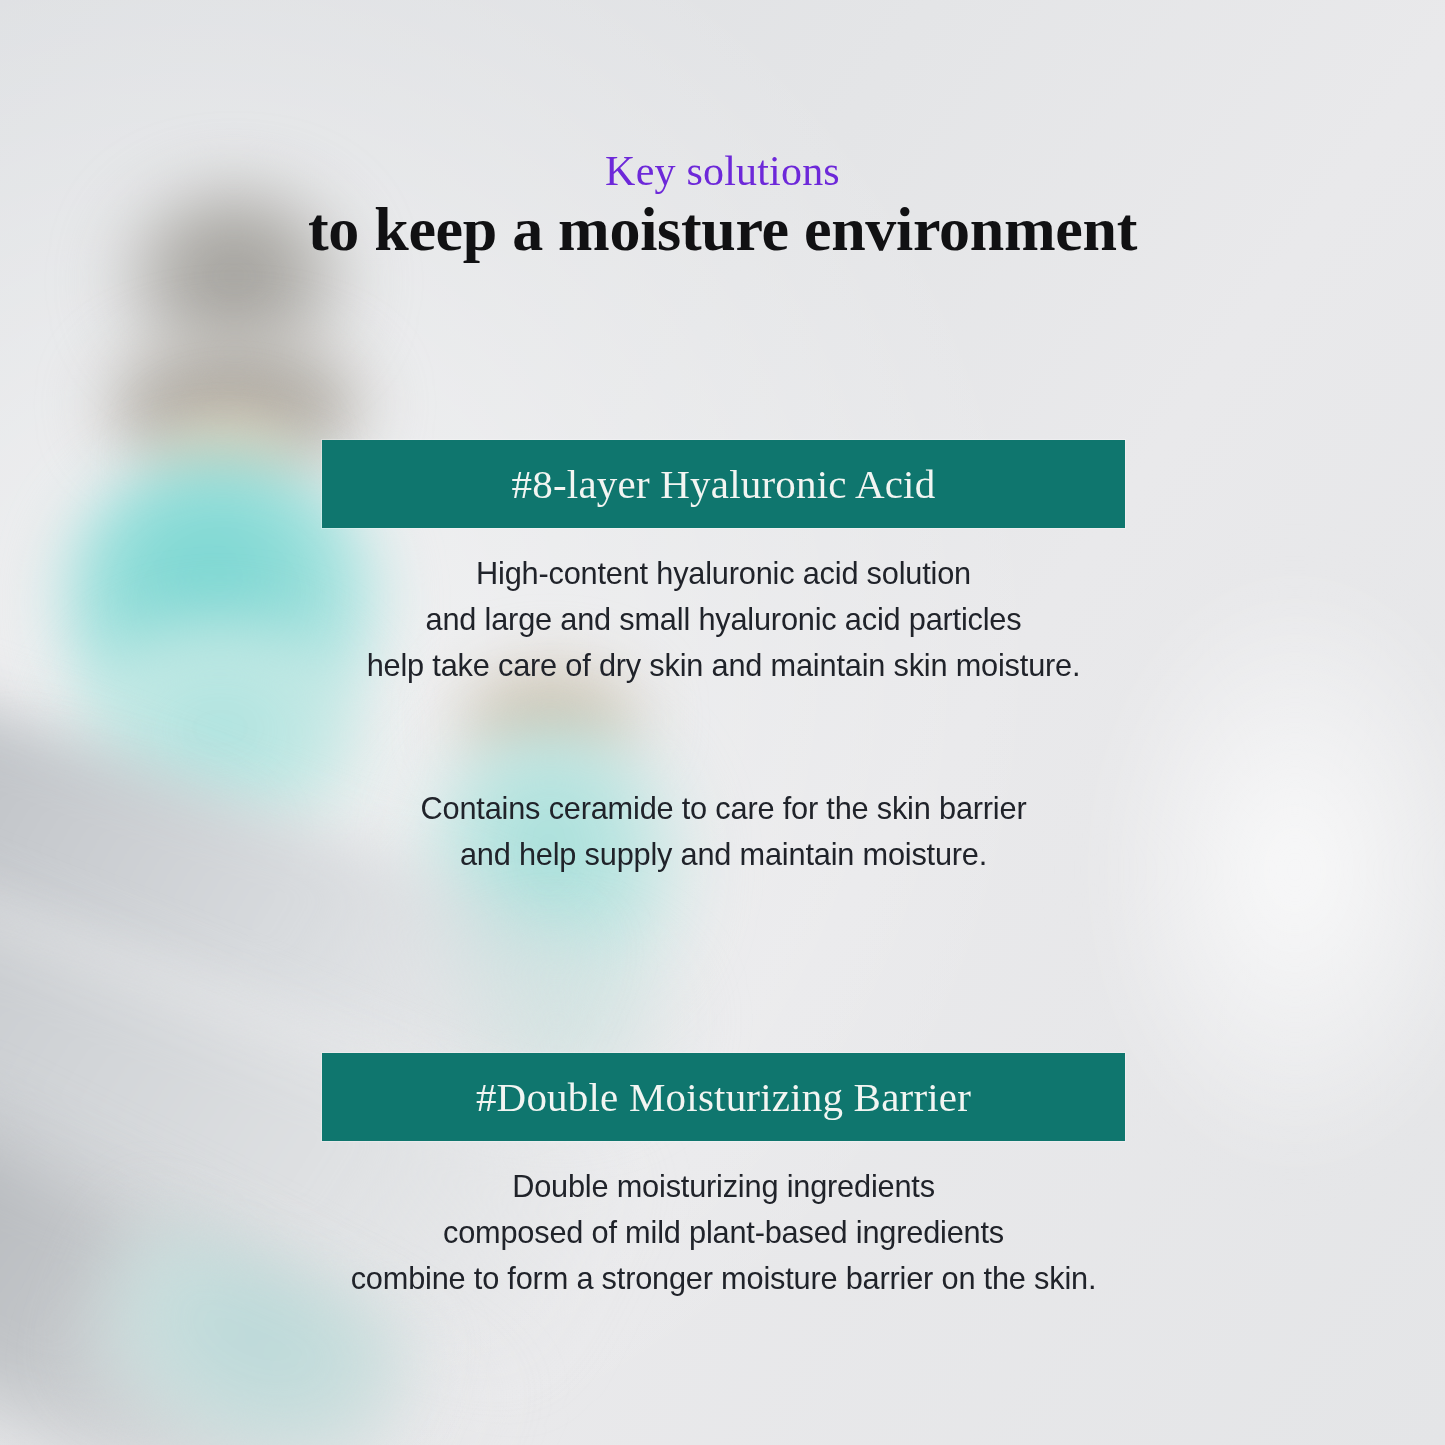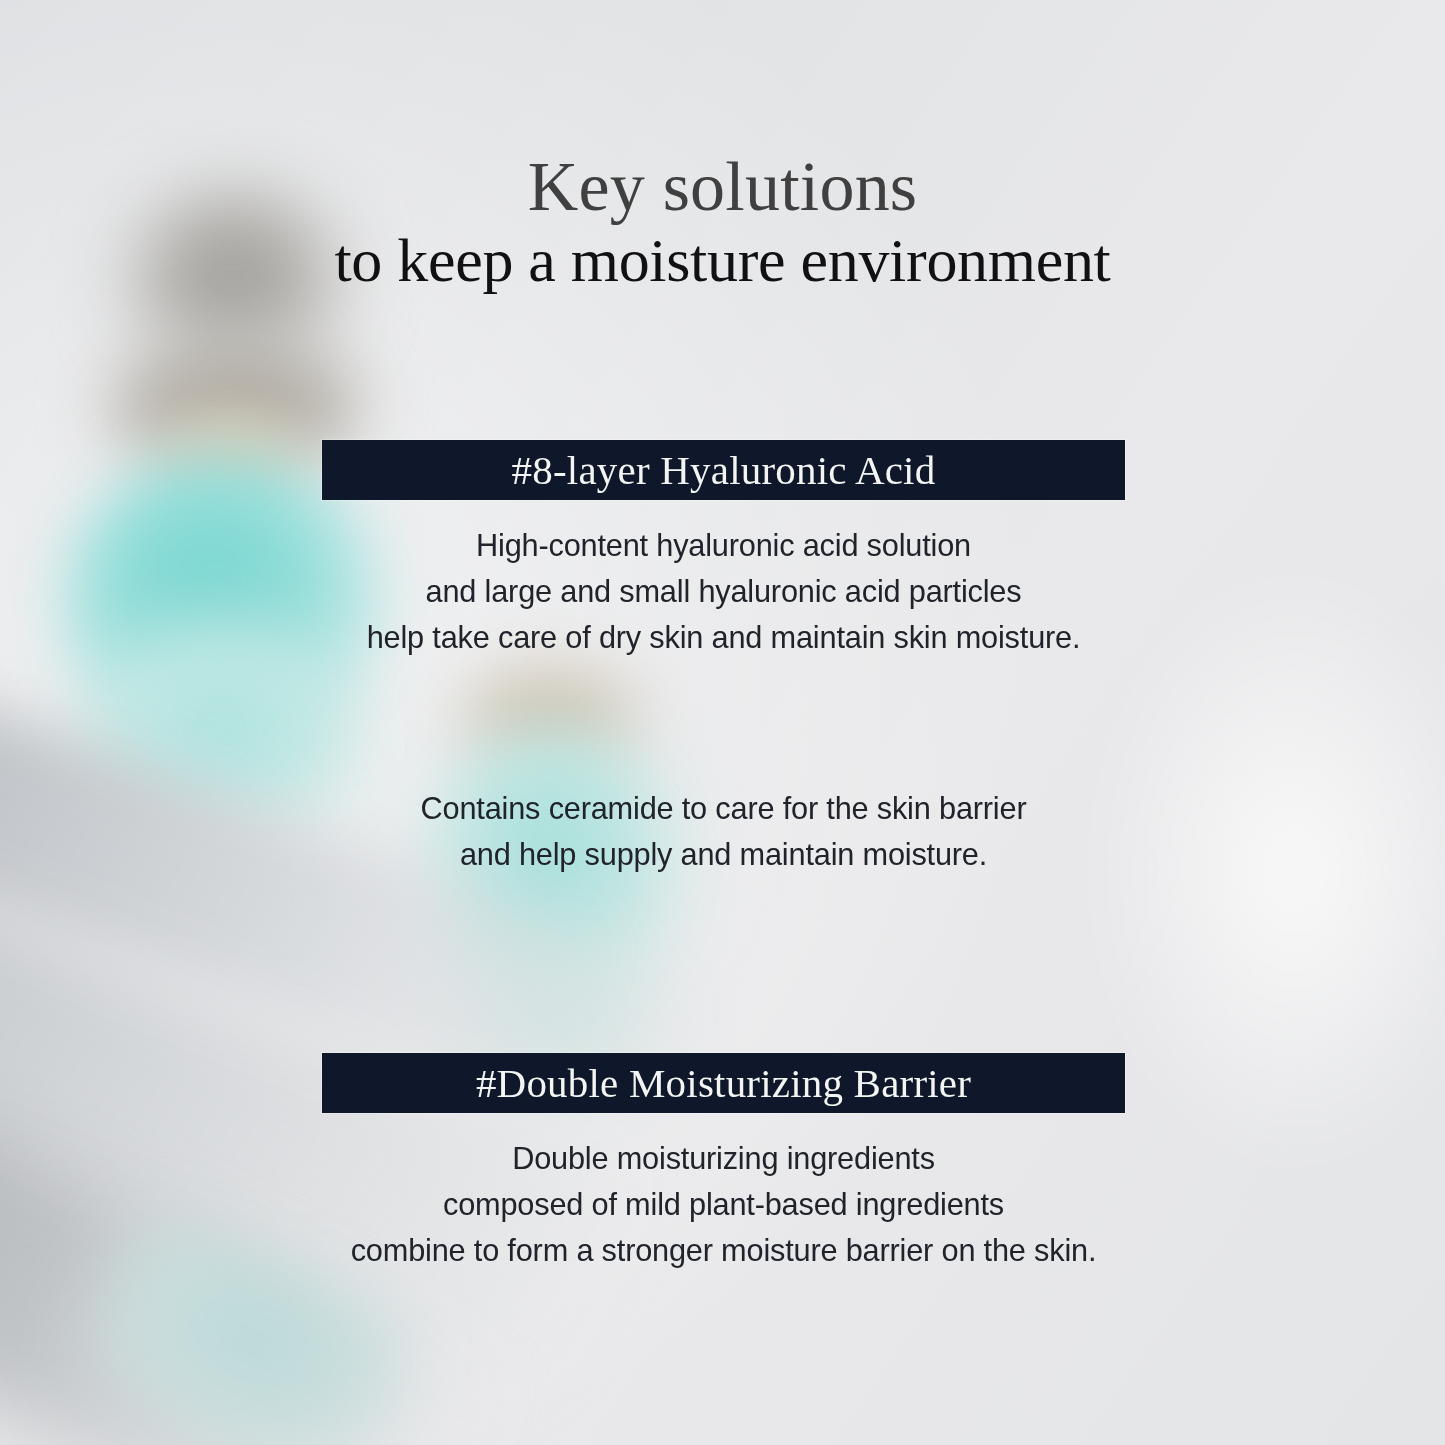--- a/index.html
+++ b/index.html
@@ -151,45 +151,45 @@
   .headline {
     position: absolute;
     left: 0; right: 0;
     top: 148px;
     text-align: center;
     font-family: "Liberation Serif", "DejaVu Serif", serif;
     line-height: 1.12;
   }
   .headline-key {
     display: block;
-    font-size: 70px;
+    font-size: 42px;
     font-weight: 400;
-    color: #404040;
+    color: #6d28d9;
     letter-spacing: 0.2px;
     font-family: Liberation Serif, serif;
   }
   .headline-rest {
     display: block;
     font-size: 62px;
-    font-weight: 400;
+    font-weight: 700;
     color: #111113;
     letter-spacing: -0.3px;
     text-align: center;
   }
 
   .section {
     position: absolute;
     left: 322px;
     width: 803px;
   }
 
   .banner {
     width: 100%;
-    height: 60px;
-    background: #0f172a;
+    height: 88px;
+    background: #0f766e;
     display: flex;
     align-items: center;
     justify-content: center;
     box-shadow: 0 0 0 1px rgba(255,255,255,0.28);
   }
   .banner-label {
     font-family: "Liberation Serif", "DejaVu Serif", serif;
     font-size: 41px;
     font-weight: 400;
     color: #f2f5f2;

